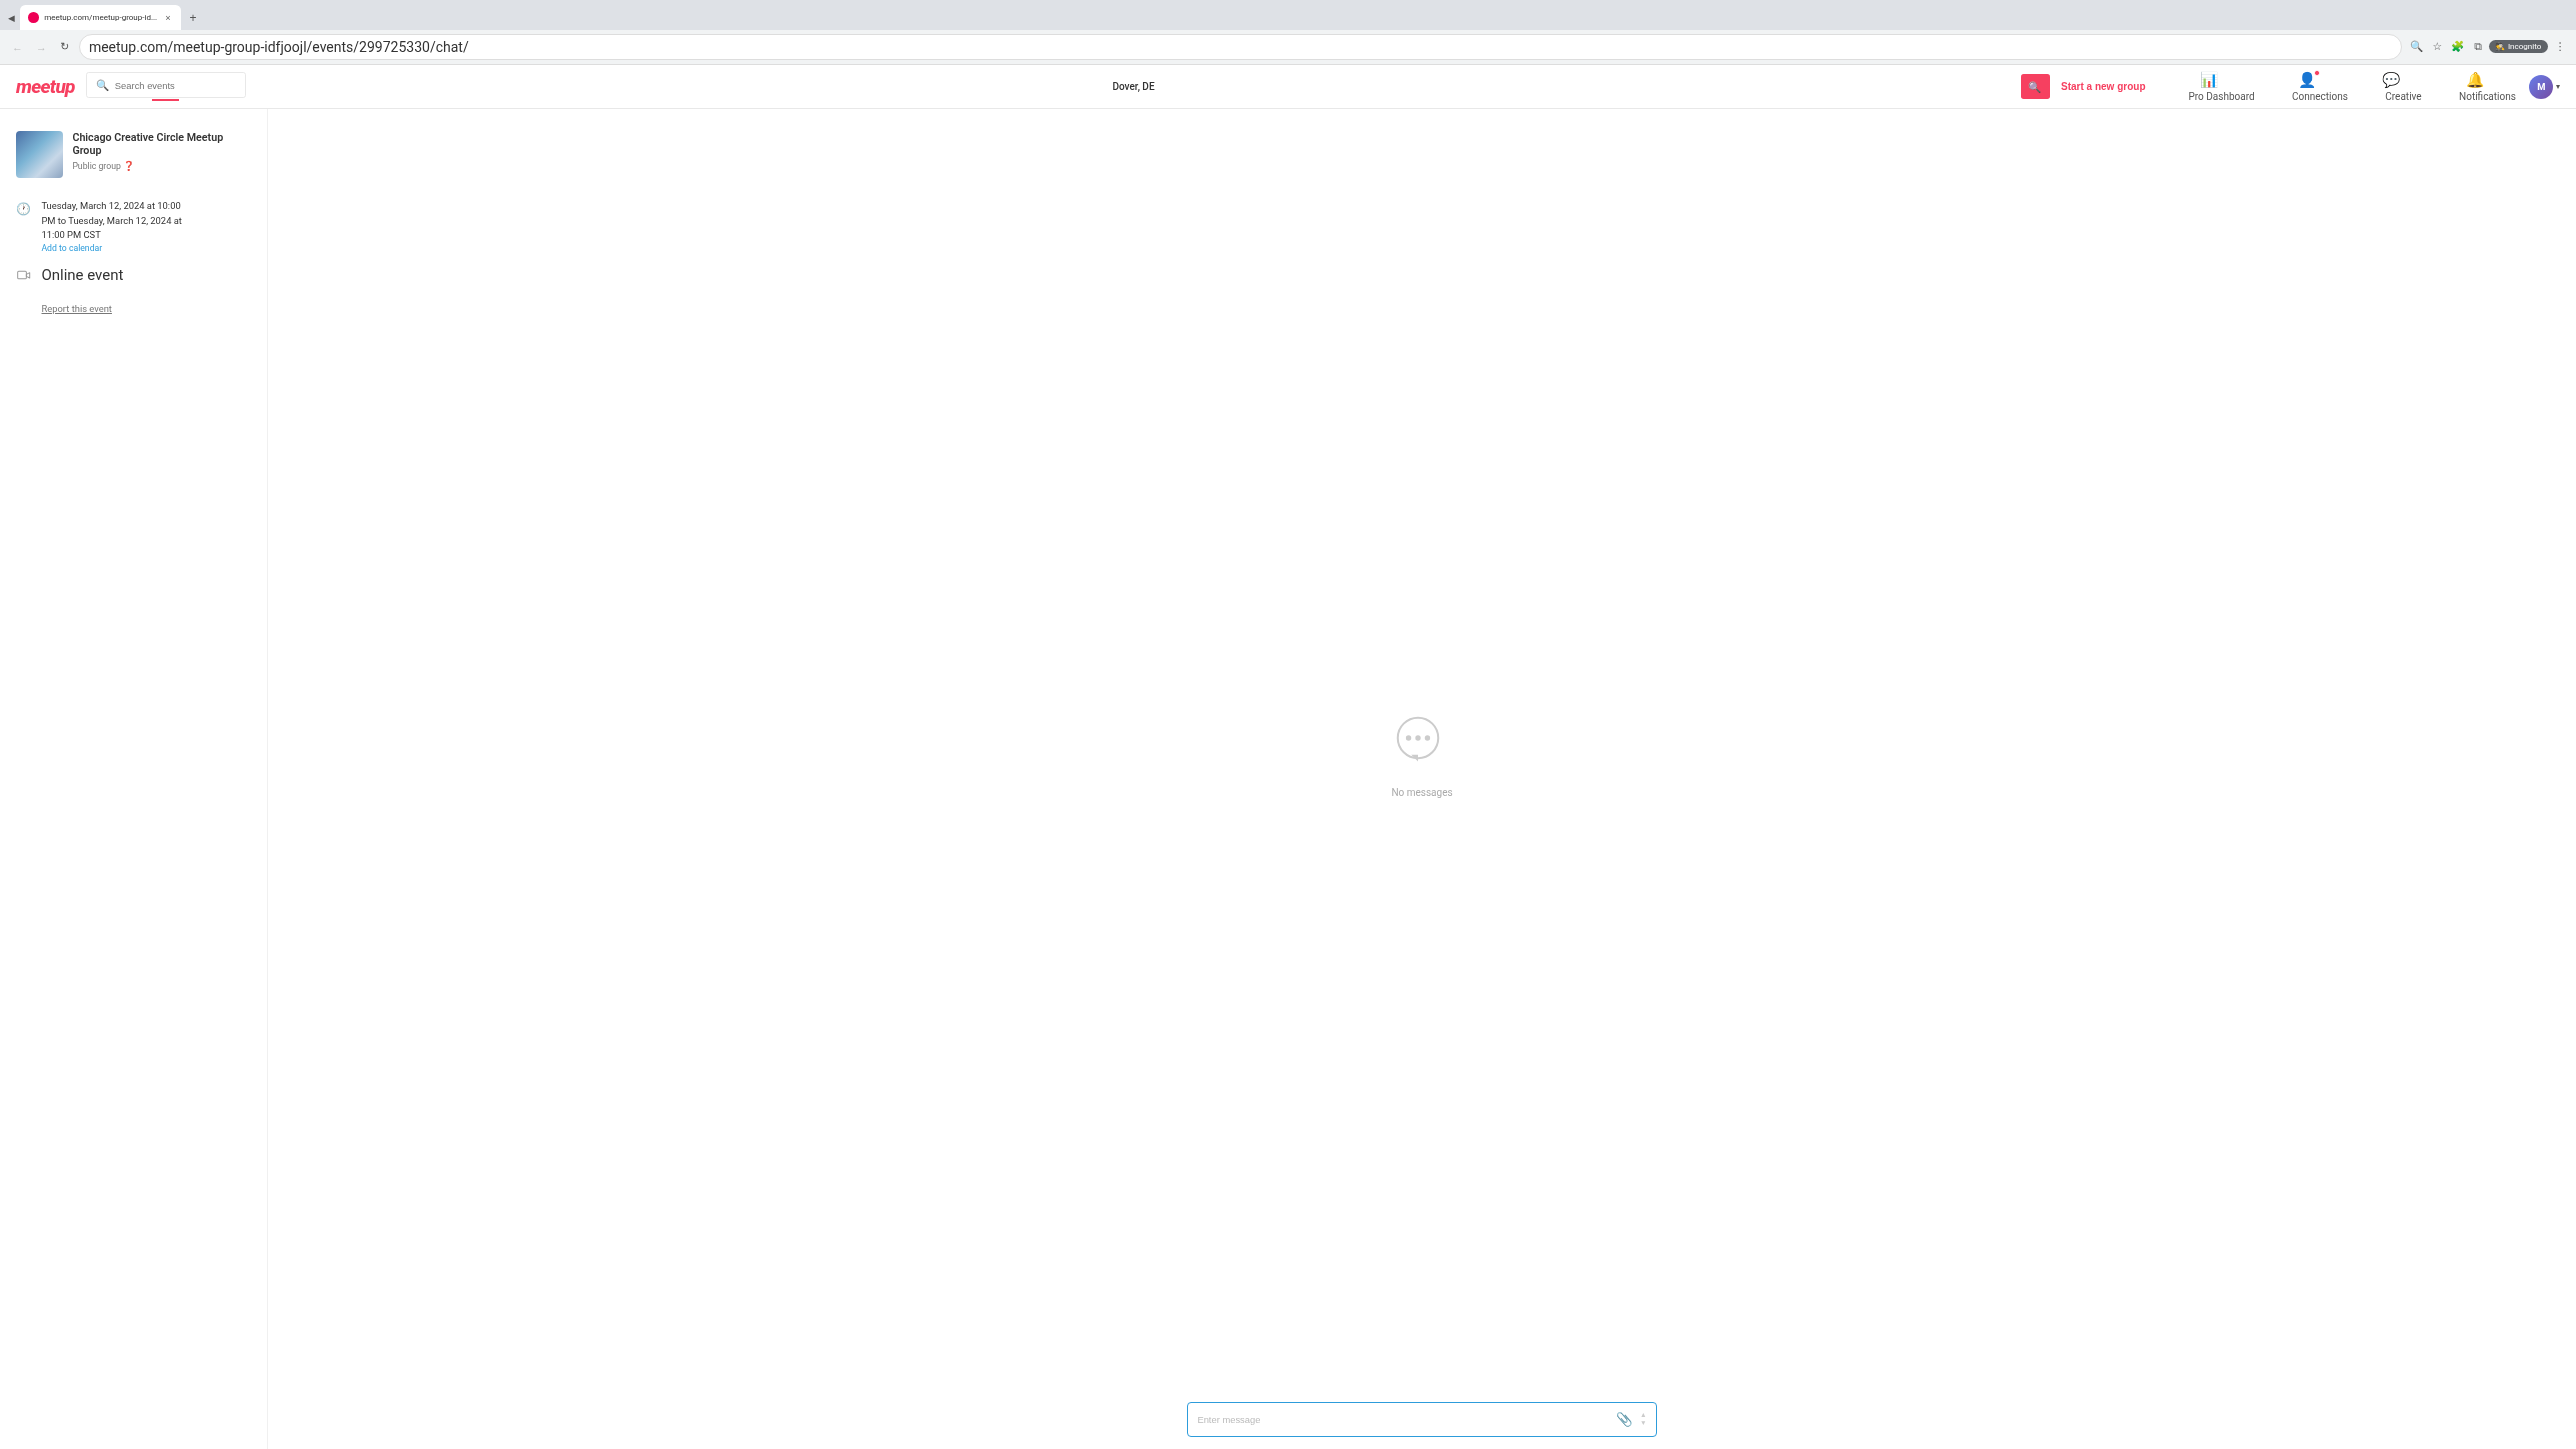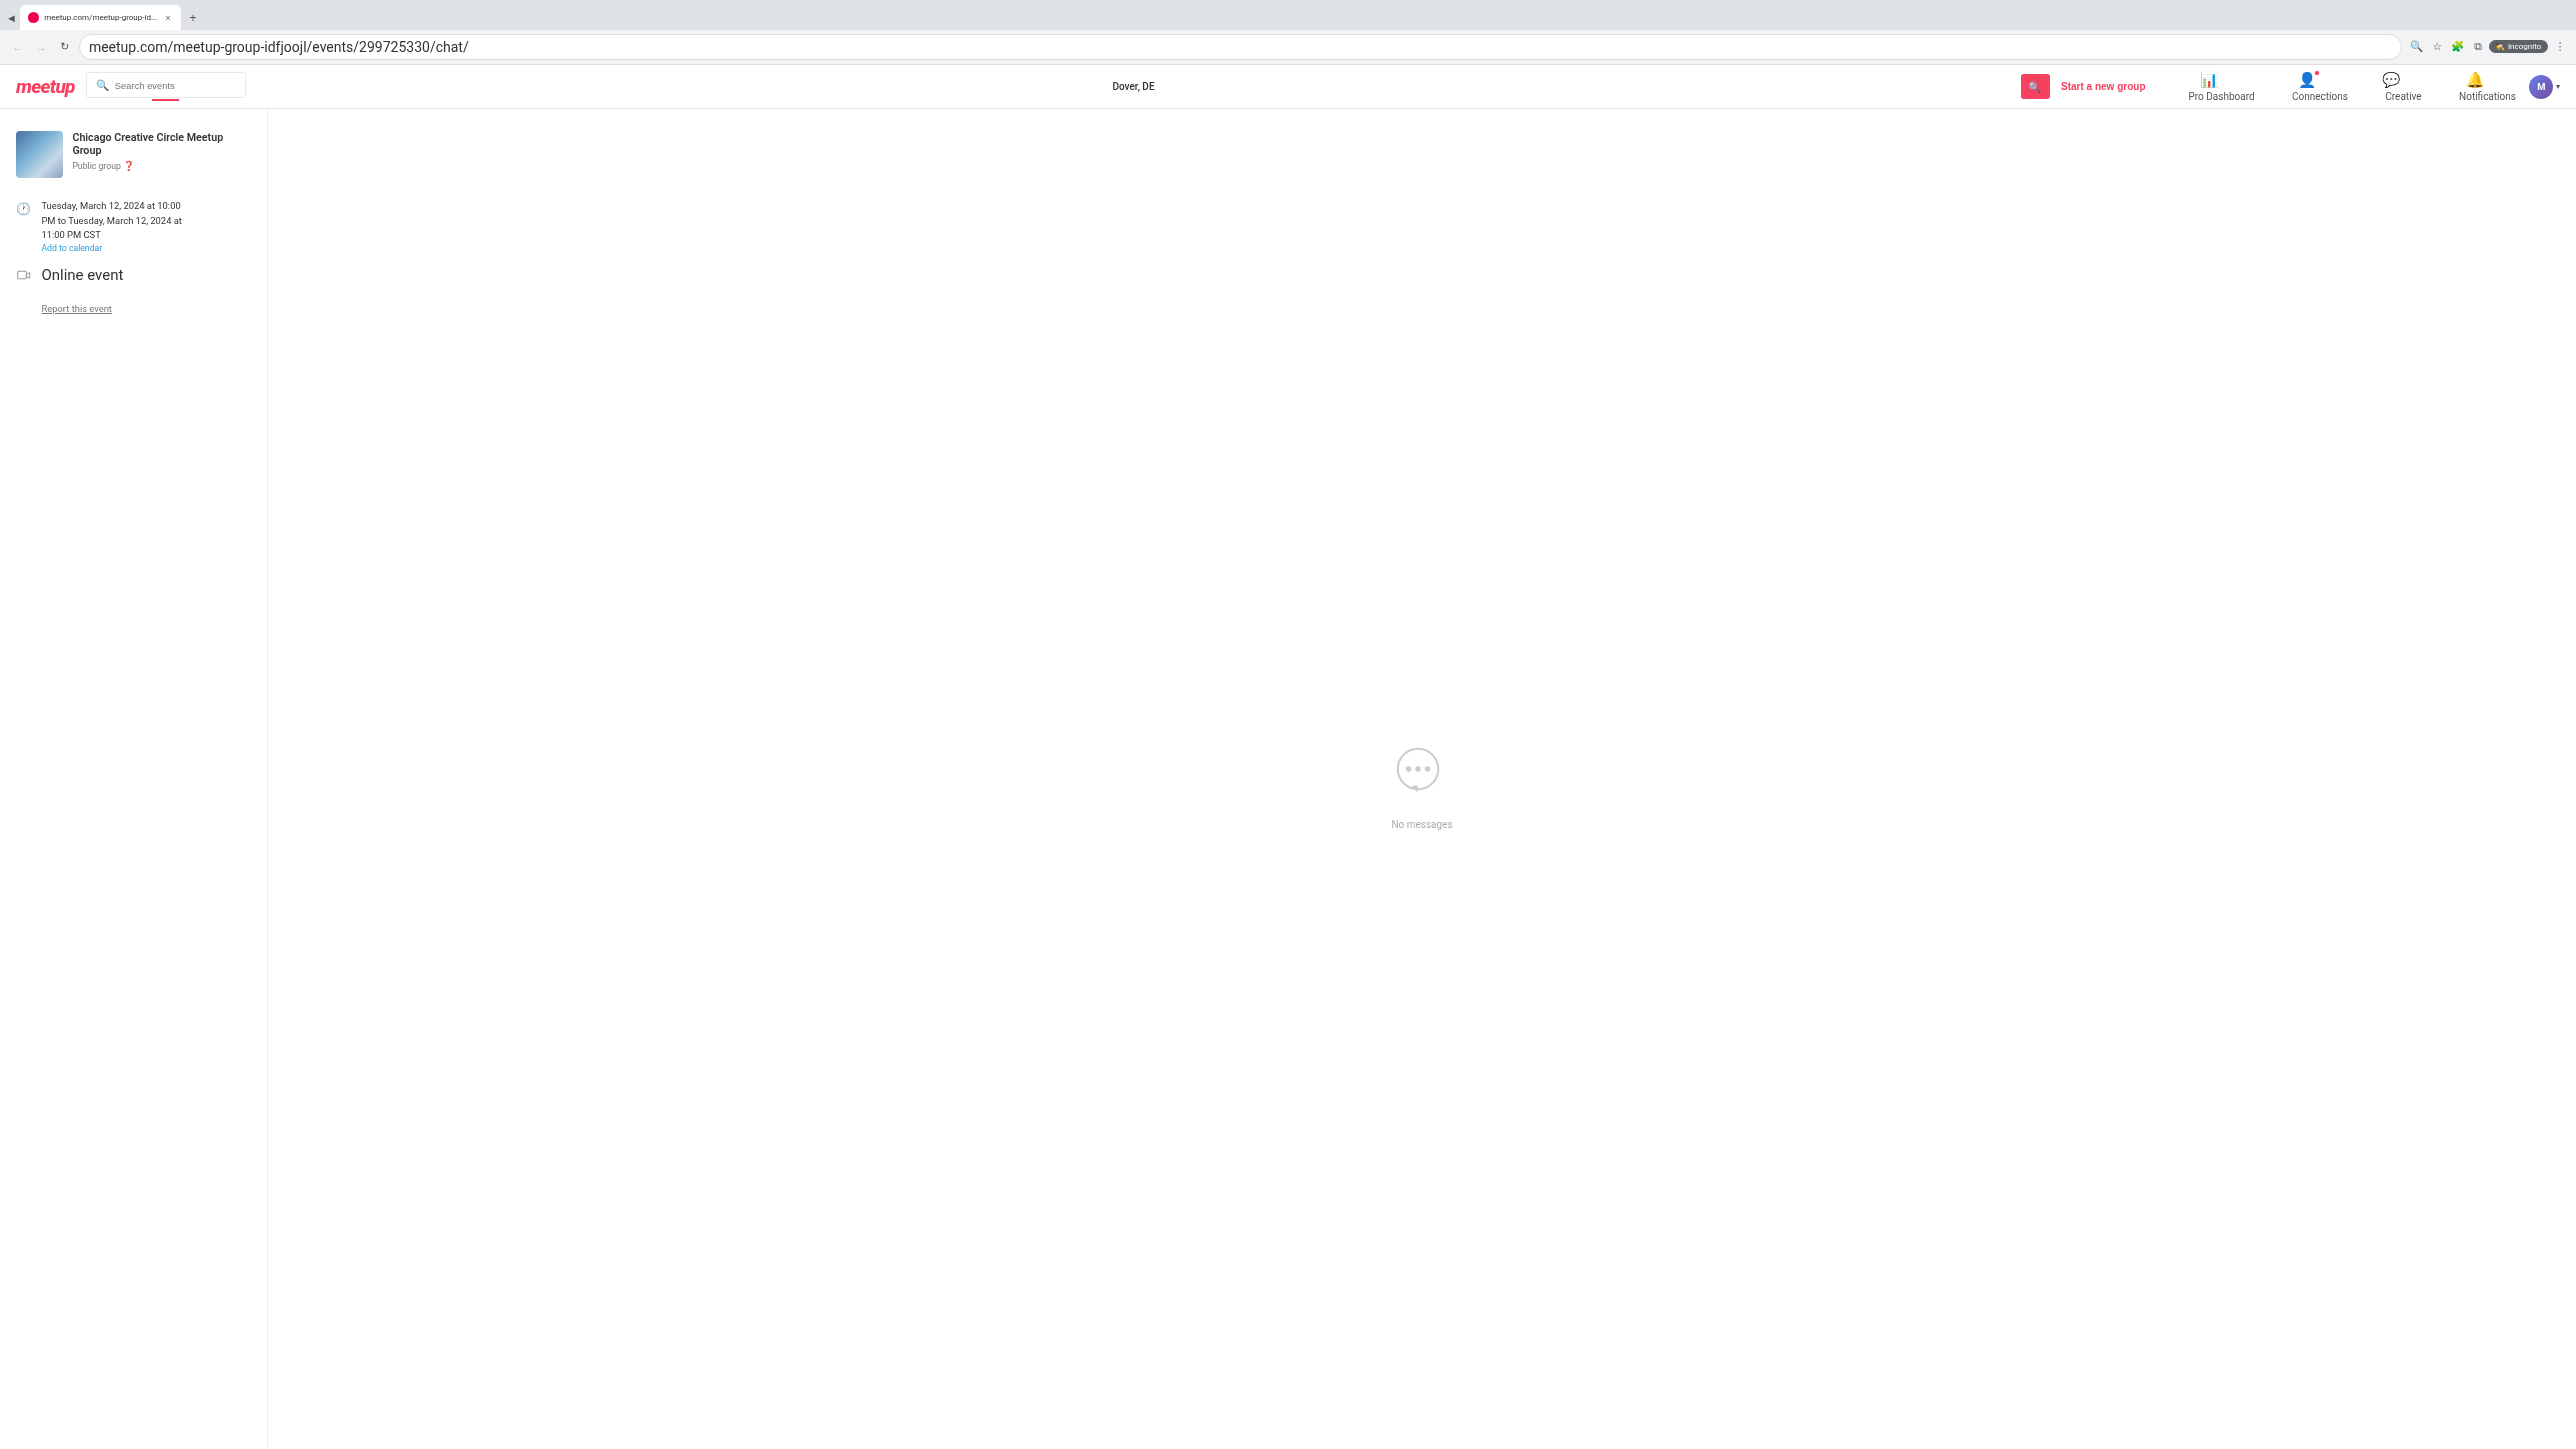--- a/index.html
+++ b/index.html
@@ -210,16 +210,26 @@
           <circle cx="40" cy="37" r="30" stroke="#ccc" stroke-width="3" fill="none"></circle>
           <circle cx="26" cy="37" r="4" fill="#ccc"></circle>
           <circle cx="40" cy="37" r="4" fill="#ccc"></circle>
           <circle cx="54" cy="37" r="4" fill="#ccc"></circle>
           <path d="M30 62 L40 72 L40 62" fill="#ccc"></path>
         </svg>
       </div>
       <div class="no-messages-text">No messages</div>
     </div>
 
+    <div class="message-input-area">
+      <div class="message-input-box">
+        <input class="message-input" type="text" placeholder="Enter message" style="">
+        <button class="attach-btn">📎</button>
+        <div class="scroll-indicator">
+          <span class="scroll-arrow">▲</span>
+          <span class="scroll-arrow">▼</span>
+        </div>
+      </div>
+    </div>
   </section>
 
 </div>
 
 
 </body></html>

